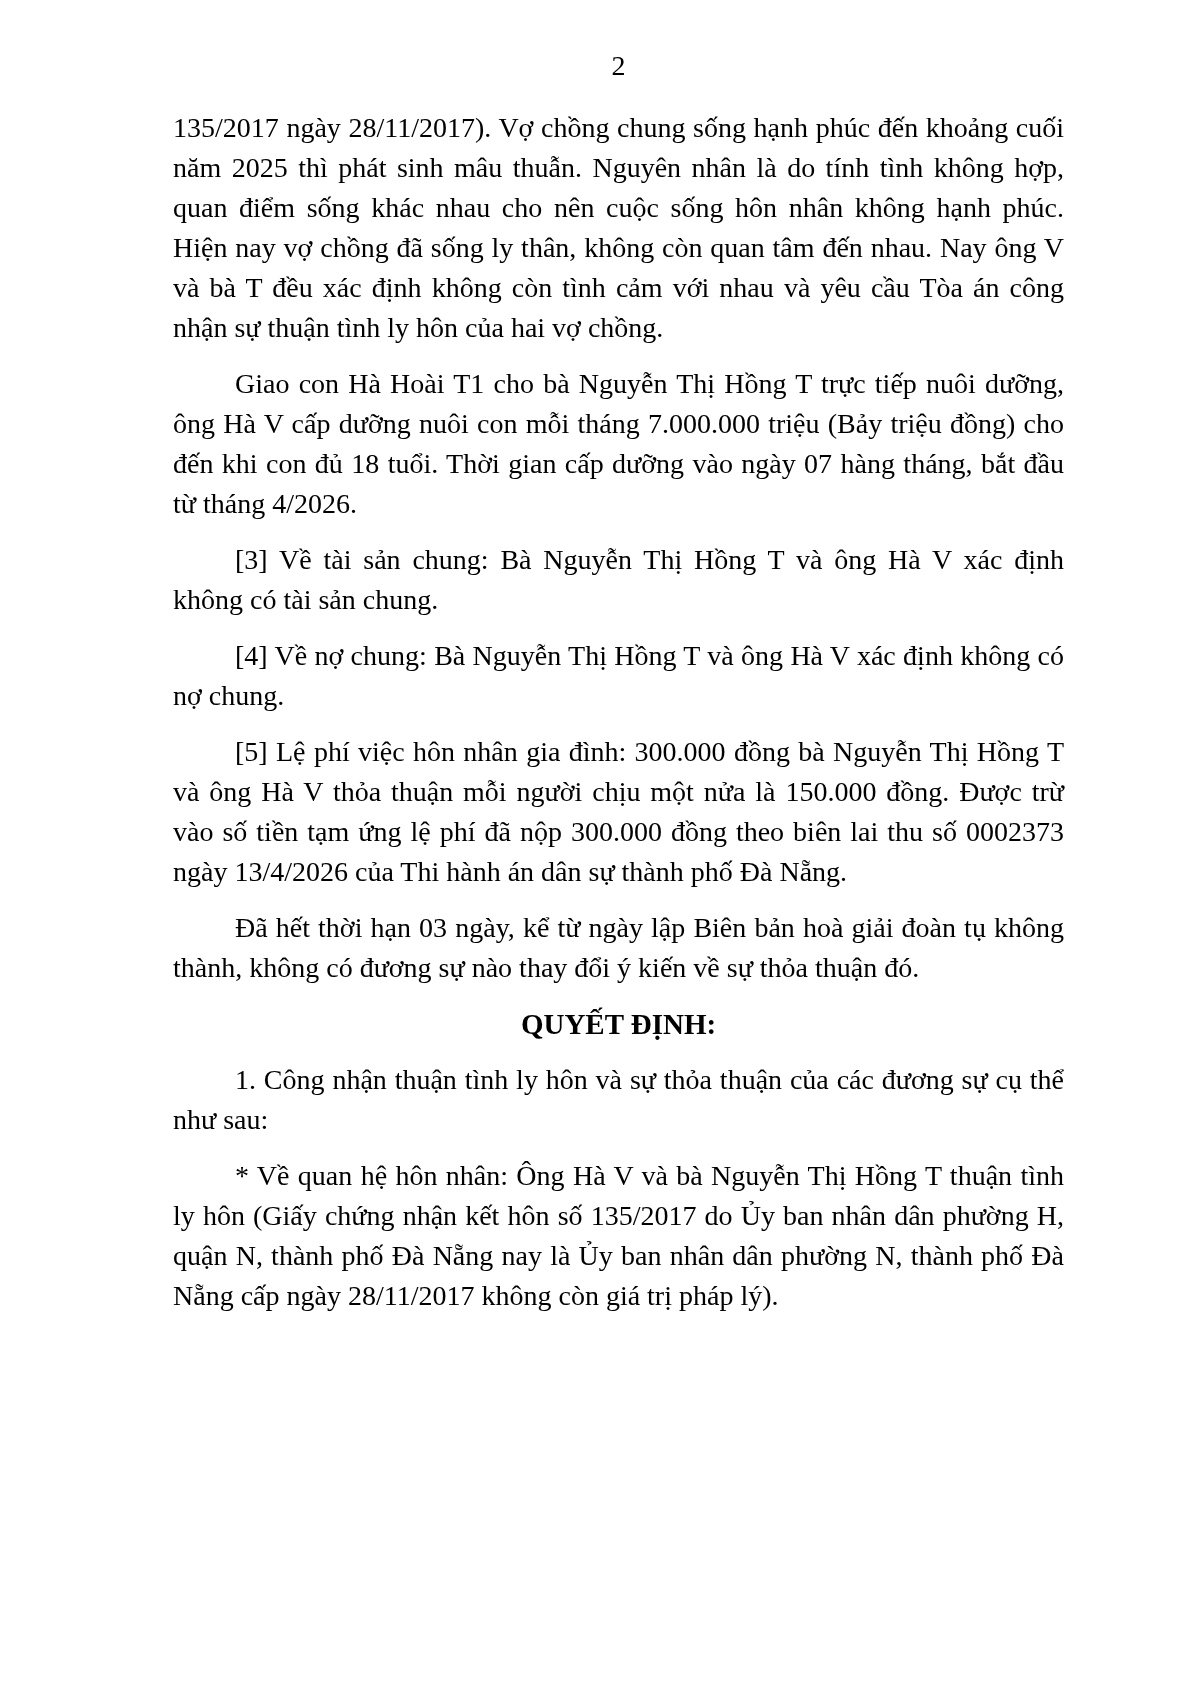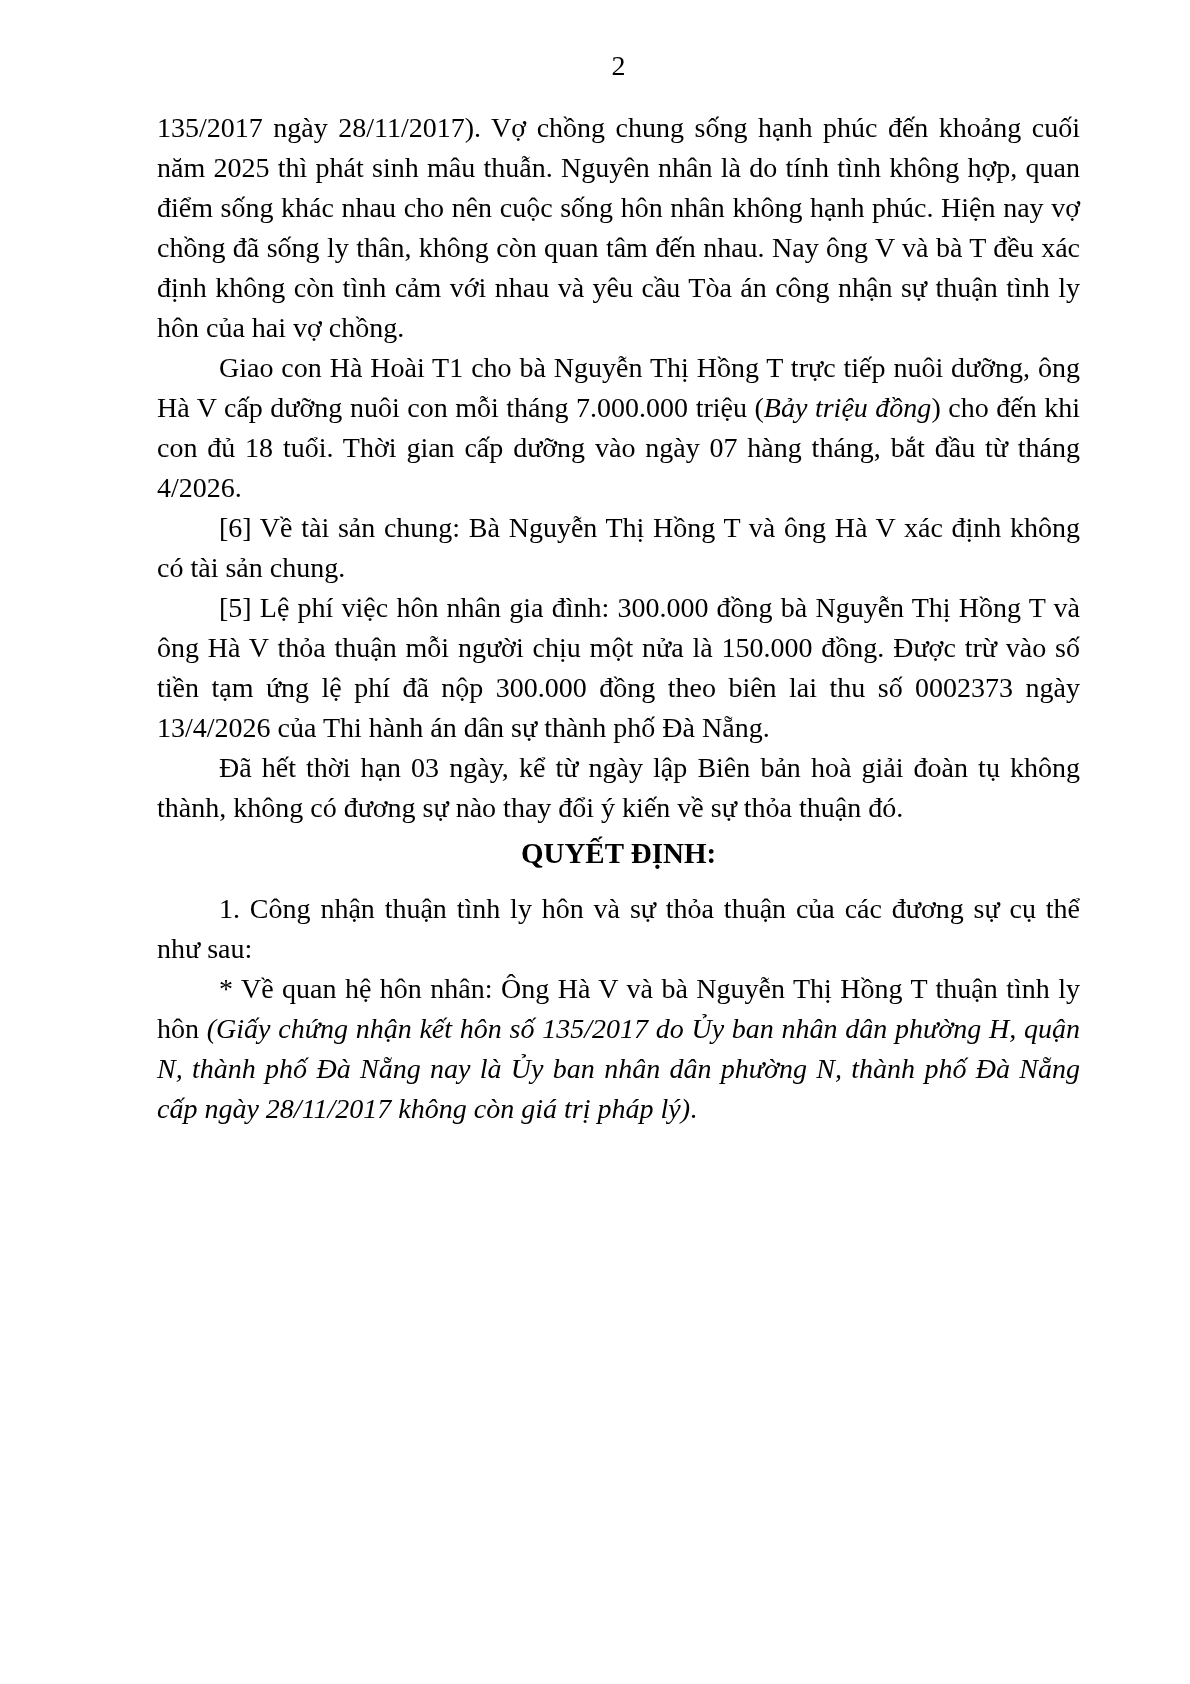--- a/index.html
+++ b/index.html
@@ -18,44 +18,44 @@
     font-size: 28px;
     line-height: 40px;
     color: #000000;
     overflow: hidden;
   }
   .page-number {
     text-align: center;
     margin: 0 0 22px 0;
   }
   .para {
-    margin: 0;
+    margin: 16px;
     text-align: justify;
   }
   .para.indent {
     text-indent: 62px;
   }
   .italic {
-    font-style: italic;
   }
   .heading {
     font-weight: bold;
     text-align: center;
     font-size: 29px;
     margin: 5px 0 16px 0;
   }
 </style>
 </head>
 <body>
 
 <div class="page">
   <div class="page-number">2</div>
   <div>
       <p class="para"><span>135/2017 ngày 28/11/2017). Vợ chồng chung sống hạnh phúc đến khoảng cuối năm 2025 thì phát sinh mâu thuẫn. Nguyên nhân là do tính tình không hợp, quan điểm sống khác nhau cho nên cuộc sống hôn nhân không hạnh phúc. Hiện nay vợ chồng đã sống ly thân, không còn quan tâm đến nhau. Nay ông V và bà T đều xác định không còn tình cảm với nhau và yêu cầu Tòa án công nhận sự thuận tình ly hôn của hai vợ chồng.</span></p>
       <p class="para indent"><span>Giao con Hà Hoài T1 cho bà Nguyễn Thị Hồng T trực tiếp nuôi dưỡng, ông Hà V cấp dưỡng nuôi con mỗi tháng 7.000.000 triệu (</span><span class="italic">Bảy triệu đồng</span><span>) cho đến khi con đủ 18 tuổi. Thời gian cấp dưỡng vào ngày 07 hàng tháng, bắt đầu từ tháng 4/2026.</span></p>
-      <p class="para indent"><span>[6] Về tài sản chung: Bà Nguyễn Thị Hồng T và ông Hà V xác định không có tài sản chung.</span></p>
+      <p class="para indent"><span>[3] Về tài sản chung: Bà Nguyễn Thị Hồng T và ông Hà V xác định không có tài sản chung.</span></p>
+      <p class="para indent"><span>[4] Về nợ chung: Bà Nguyễn Thị Hồng T và ông Hà V xác định không có nợ chung.</span></p>
       <p class="para indent"><span>[5] Lệ phí việc hôn nhân gia đình: 300.000 đồng bà Nguyễn Thị Hồng T và ông Hà V thỏa thuận mỗi người chịu một nửa là 150.000 đồng. Được trừ vào số tiền tạm ứng lệ phí đã nộp 300.000 đồng theo biên lai thu số 0002373 ngày 13/4/2026 của Thi hành án dân sự thành phố Đà Nẵng.</span></p>
       <p class="para indent"><span>Đã hết thời hạn 03 ngày, kể từ ngày lập Biên bản hoà giải đoàn tụ không thành, không có đương sự nào thay đổi ý kiến về sự thỏa thuận đó.</span></p>
       <div class="heading">QUYẾT ĐỊNH:</div>
       <p class="para indent"><span>1. Công nhận thuận tình ly hôn và sự thỏa thuận của các đương sự cụ thể như sau:</span></p>
       <p class="para indent"><span>* Về quan hệ hôn nhân: Ông Hà V và bà Nguyễn Thị Hồng T thuận tình ly hôn </span><span class="italic">(Giấy chứng nhận kết hôn số 135/2017 do Ủy ban nhân dân phường H, quận N, thành phố Đà Nẵng nay là Ủy ban nhân dân phường N, thành phố Đà Nẵng cấp ngày 28/11/2017 không còn giá trị pháp lý)</span><span>.</span></p>
     </div>
 </div>
 
 </body></html>

